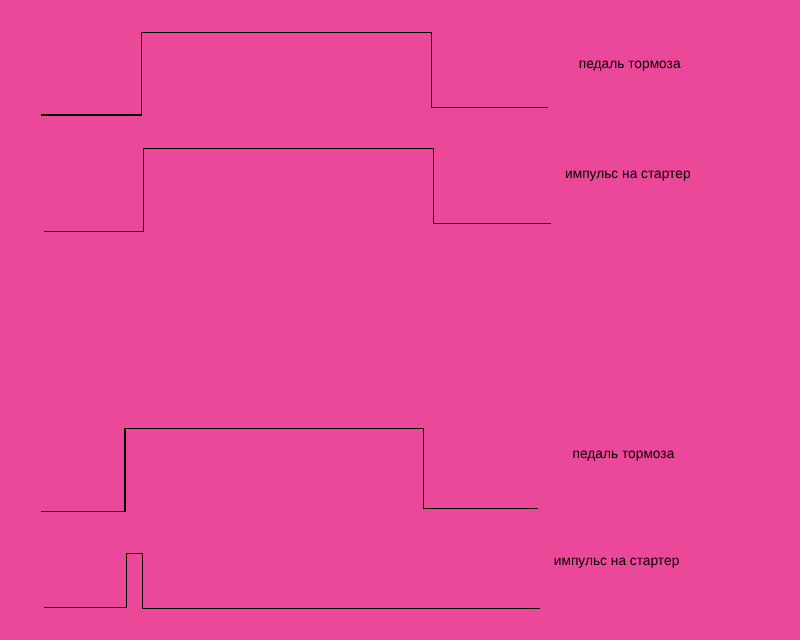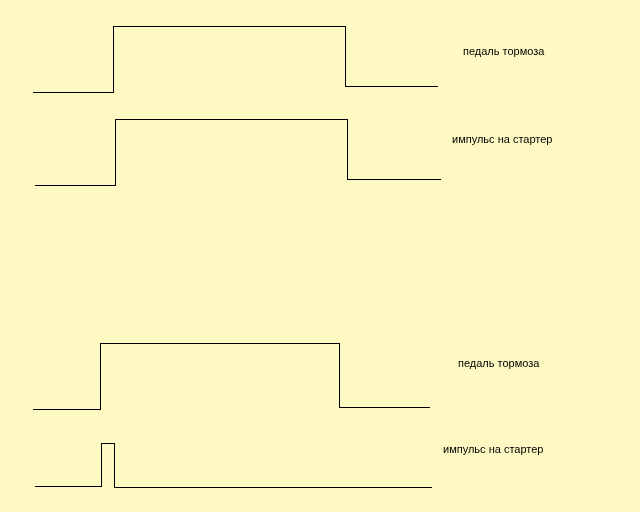--- a/index.html
+++ b/index.html
@@ -4,21 +4,21 @@
 <style>
   html, body {
     margin: 0;
     padding: 0;
     background: #ffffff;
   }
   .canvas {
     position: relative;
     width: 640px;
     height: 512px;
-    background: #fef9c3;
+    background: #ec4899;
     overflow: hidden;
     font-family: "Liberation Sans", sans-serif;
   }
   .waveform-svg {
     position: absolute;
     left: 0;
     top: 0;
     width: 640px;
     height: 512px;
     shape-rendering: crispEdges;

